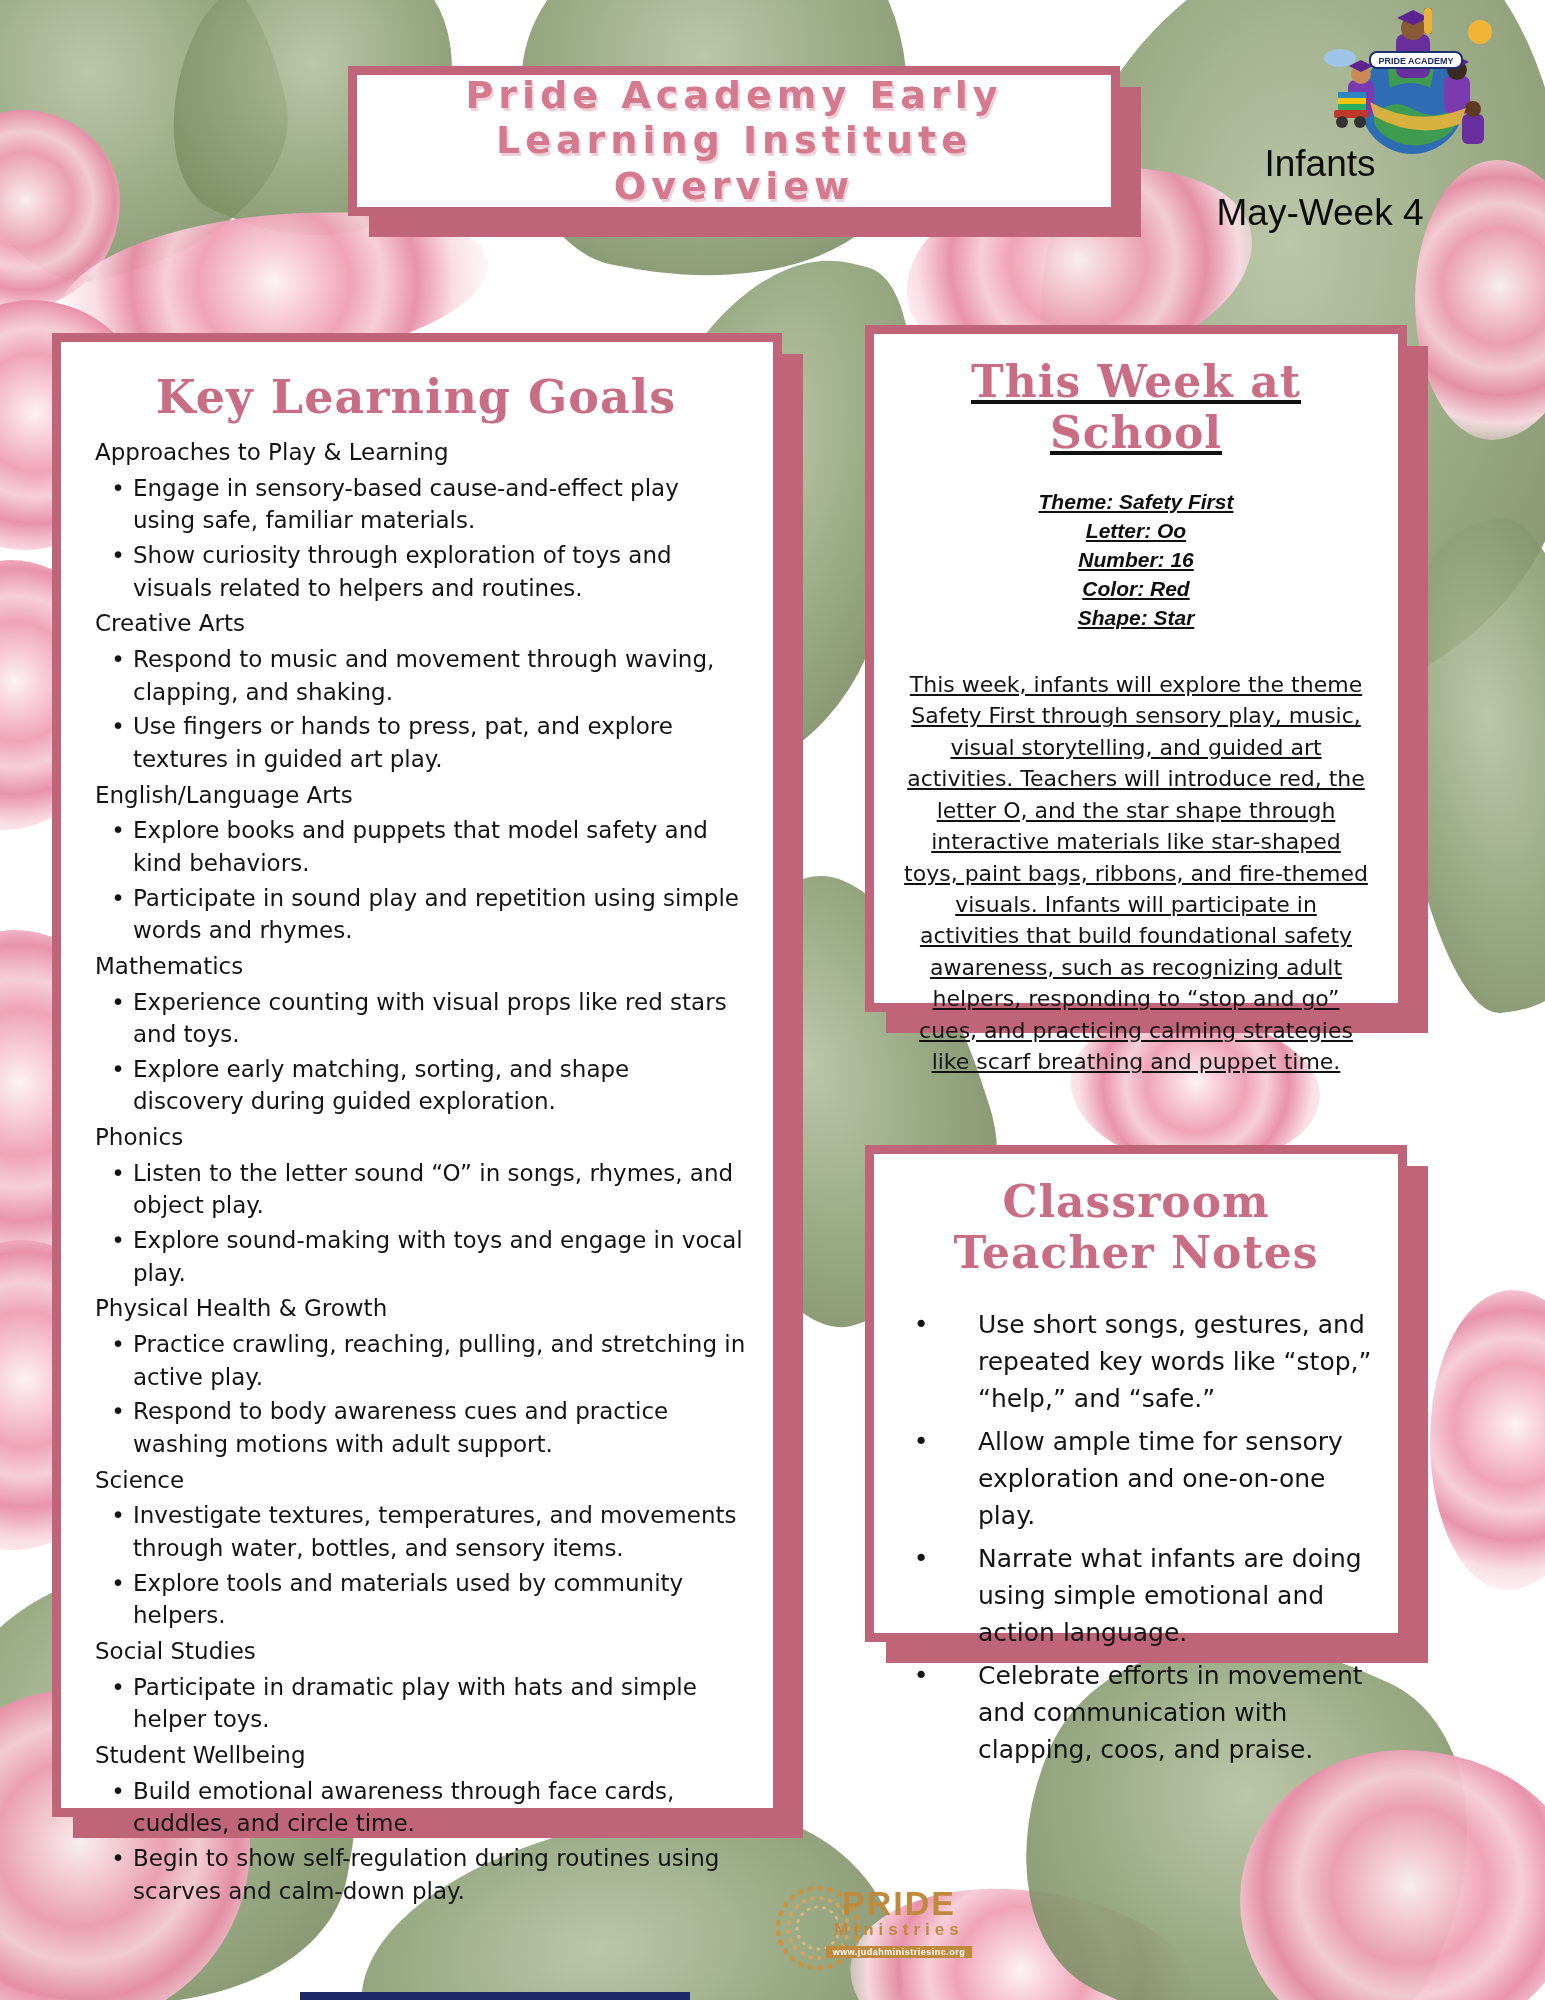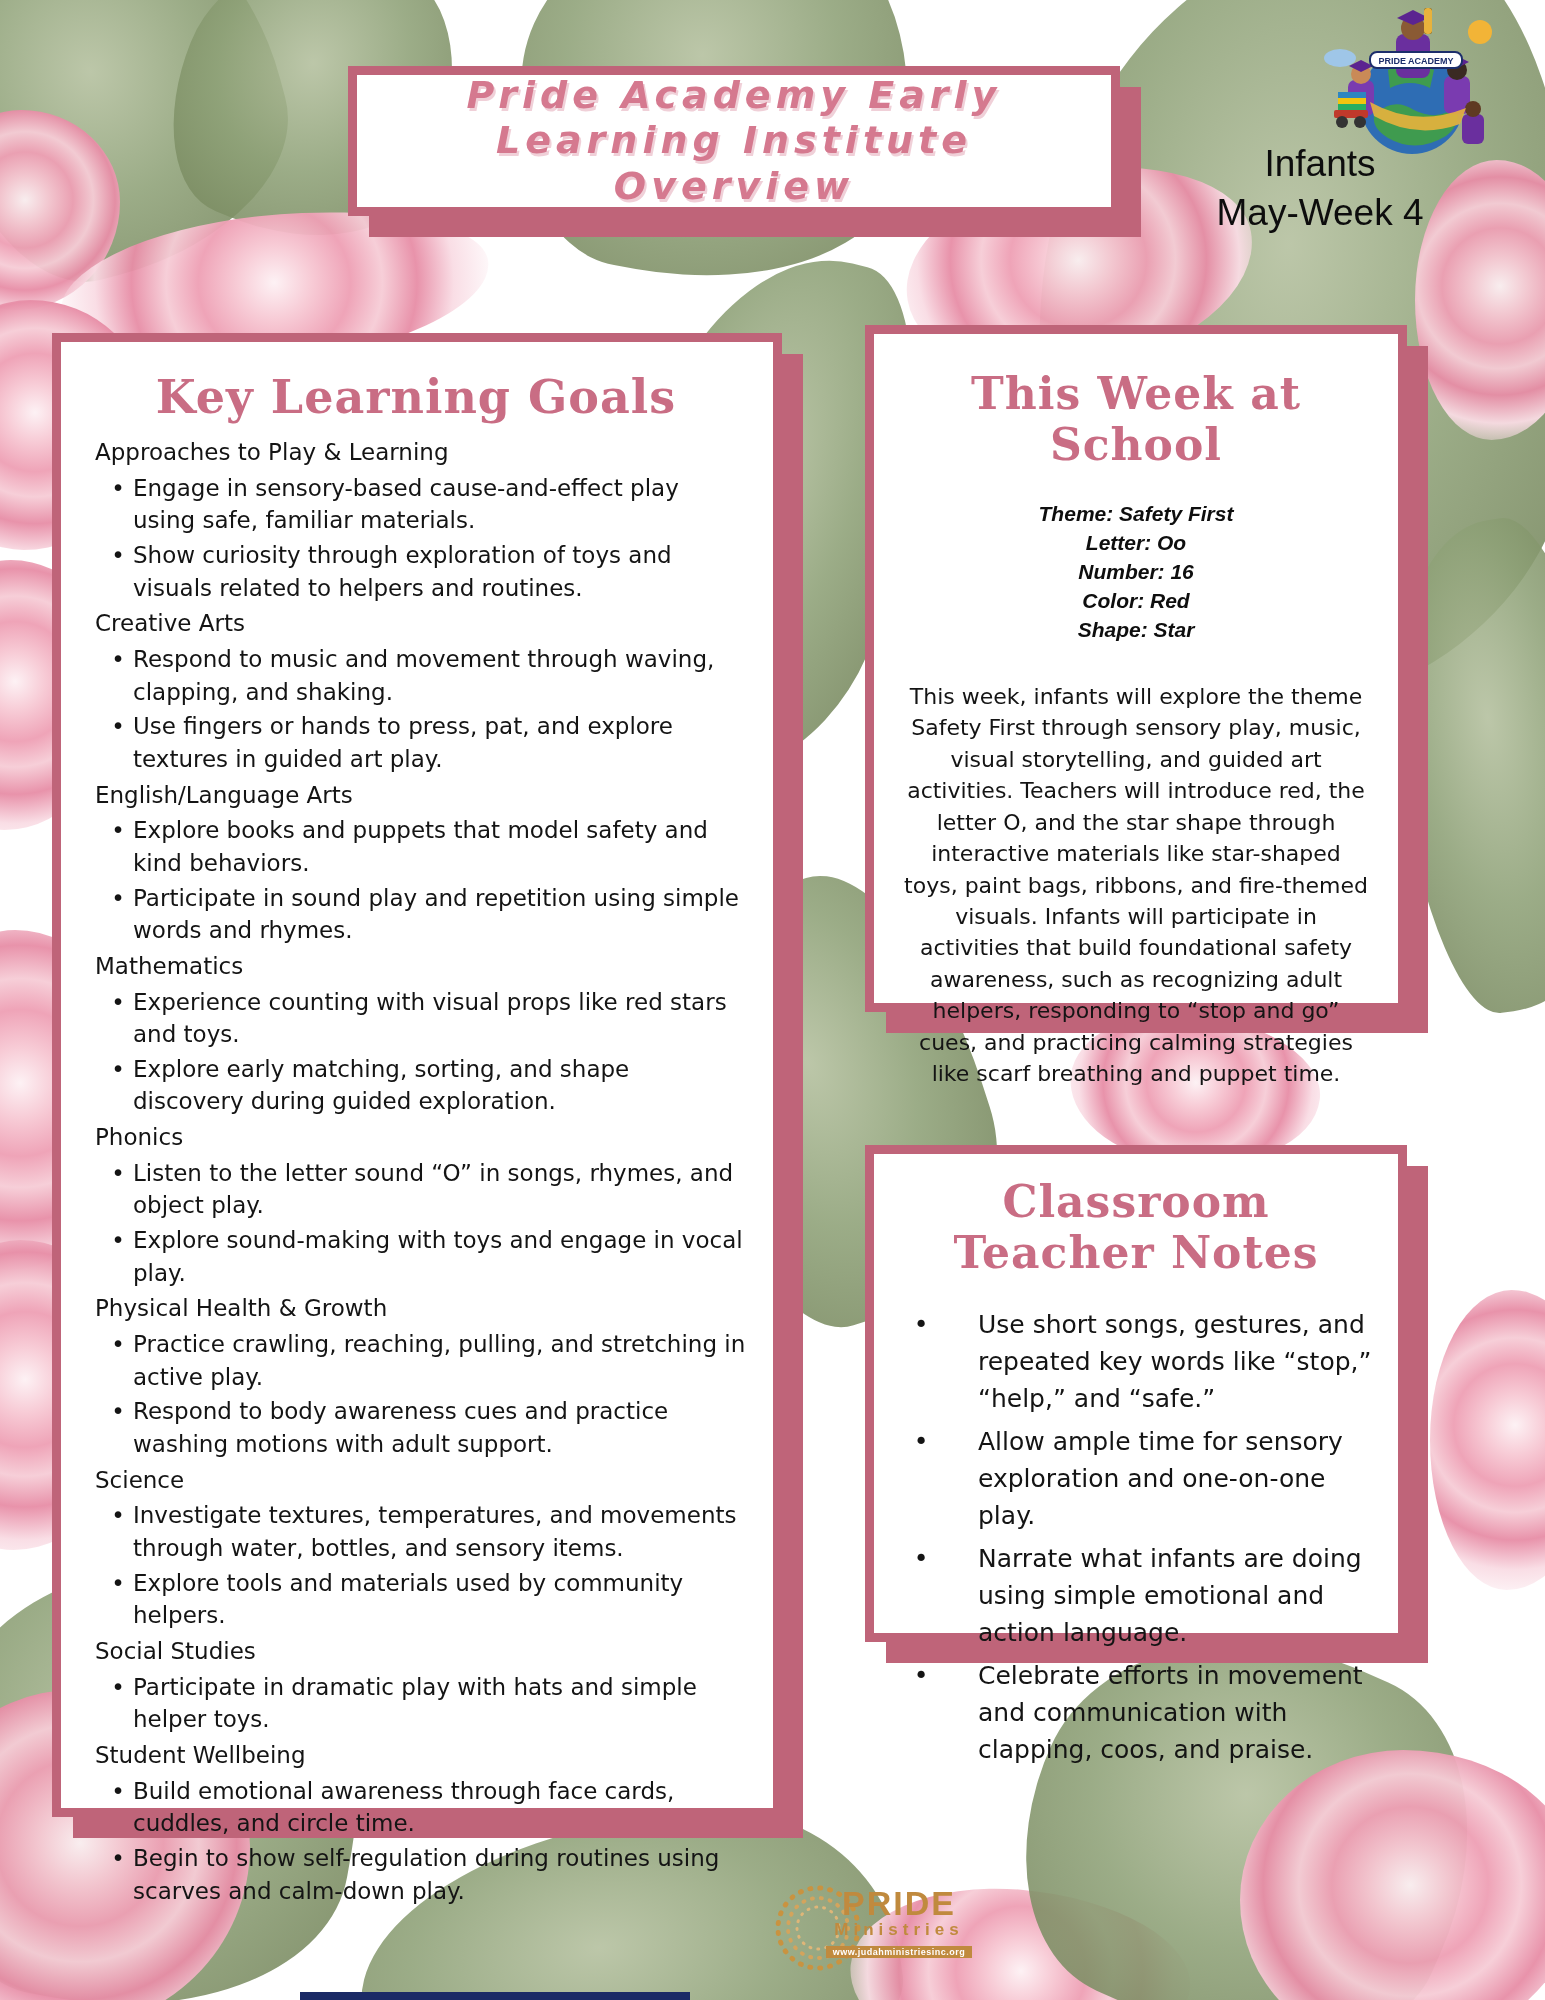--- a/index.html
+++ b/index.html
@@ -34,21 +34,21 @@
     font-family:"DejaVu Serif", serif;
     color:#c96d84; text-align:center; font-weight:700; letter-spacing:1px;
   }
 
   
   .title-box { left:348px; top:66px; width:772px; height:150px;
     display:flex; flex-direction:column; justify-content:center; }
   .title-line {
     font-family:"DejaVu Sans", sans-serif; font-weight:700;
     font-size:38px; line-height:1.2; letter-spacing:5px; text-align:center;
-    color:#d5798f; text-shadow:2px 3px 0 rgba(213,121,143,.35);font-style:italic;
+    color:#d5798f; text-shadow:2px 3px 0 rgba(213,121,143,.35);
   }
 
   
   .audience { position:absolute; left:1150px; top:140px; width:340px;
     text-align:center; font-family:"Liberation Sans", sans-serif;
     font-size:37px; line-height:1.32; color:#0d0d0d; }
 
   
   .pa-logo { position:absolute; left:1312px; top:6px; width:186px; height:158px; }
 
@@ -56,21 +56,21 @@
   .kg-panel { left:52px; top:333px; width:730px; height:1484px; padding:14px 26px 0 24px; }
   .kg-panel h2 { font-size:46px; margin:14px 0 12px; }
   .kg-body { font-size:23px; line-height:1.42; color:#141414; }
   .section-name { margin:3px 0 3px 10px; }
   .bullet { display:flex; margin:2px 0; }
   .bullet .dot { flex:0 0 30px; margin-left:18px; text-align:center; }
   .bullet .dot::before { content:"•"; }
   .bullet .txt { flex:1; }
 
   
-  .tw-panel { left:865px; top:325px; width:542px; height:687px; padding:22px 30px; }
+  .tw-panel { left:865px; top:325px; width:542px; height:687px; padding:10px 30px;text-decoration:underline; }
   .tw-panel h2 { font-size:44px; margin-top:12px; }
   .theme-block { margin-top:30px; text-align:center;
     font-family:"Liberation Sans", sans-serif; font-weight:700; font-style:italic;
     font-size:21px; line-height:1.38; color:#0e0e0e; }
   .tw-para { margin-top:36px; text-align:center; font-size:22px; line-height:1.43; color:#141414; }
 
   
   .notes-panel { left:865px; top:1145px; width:542px; height:497px; padding:12px 26px; }
   .notes-panel h2 { font-size:44px; margin-top:10px; }
   .notes-list { margin-top:28px; font-size:25px; line-height:1.48; color:#141414; }

